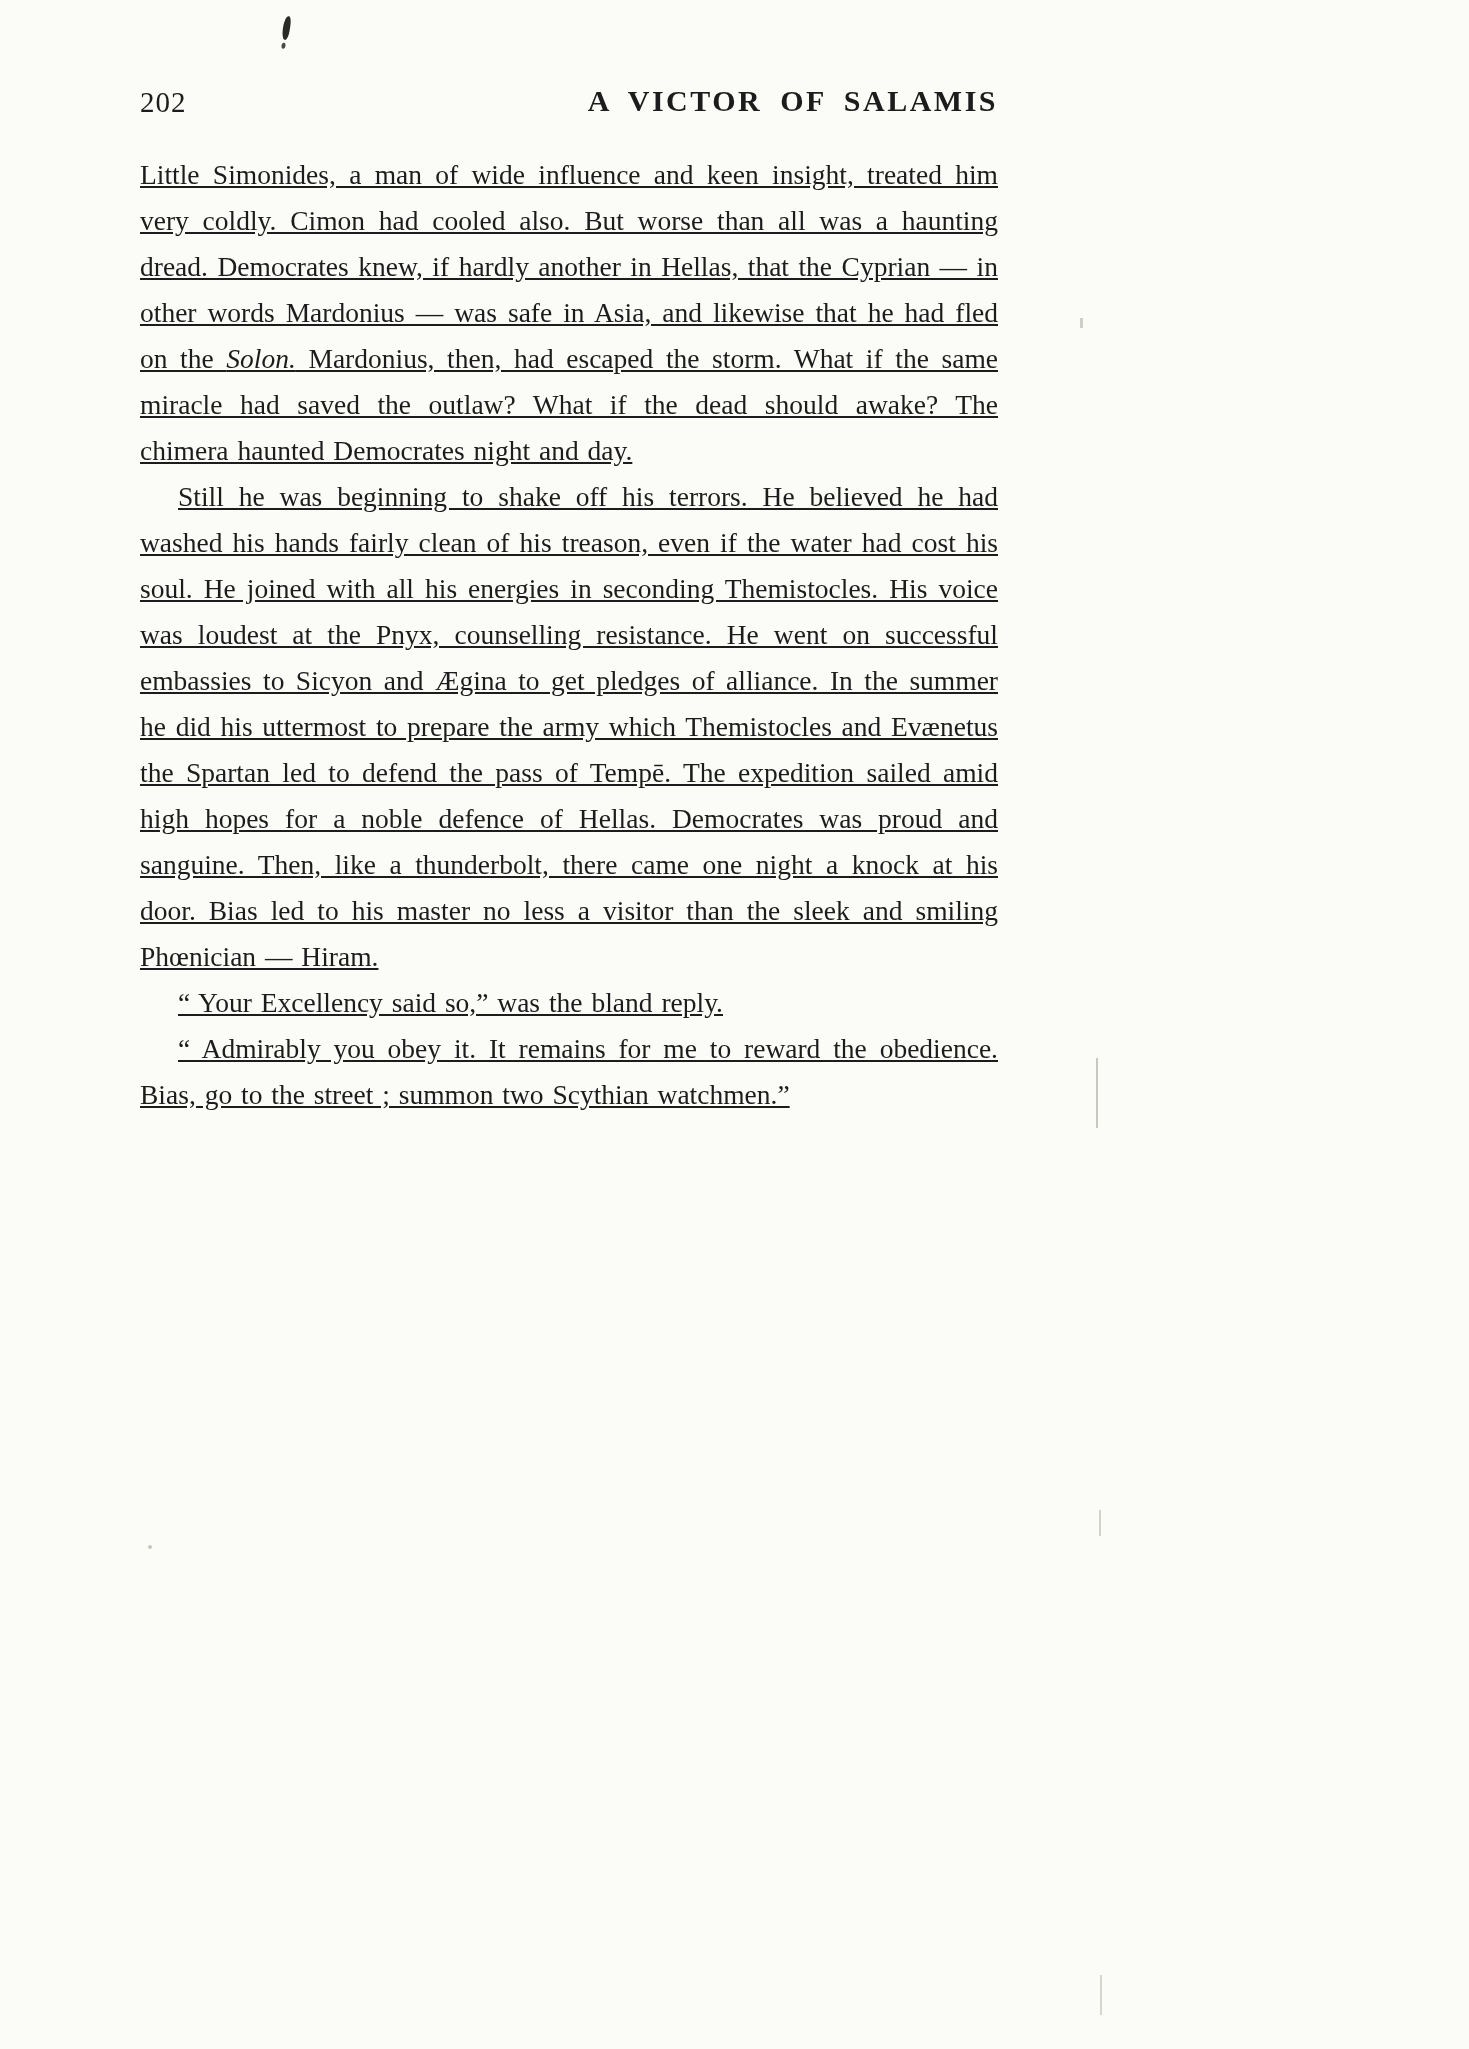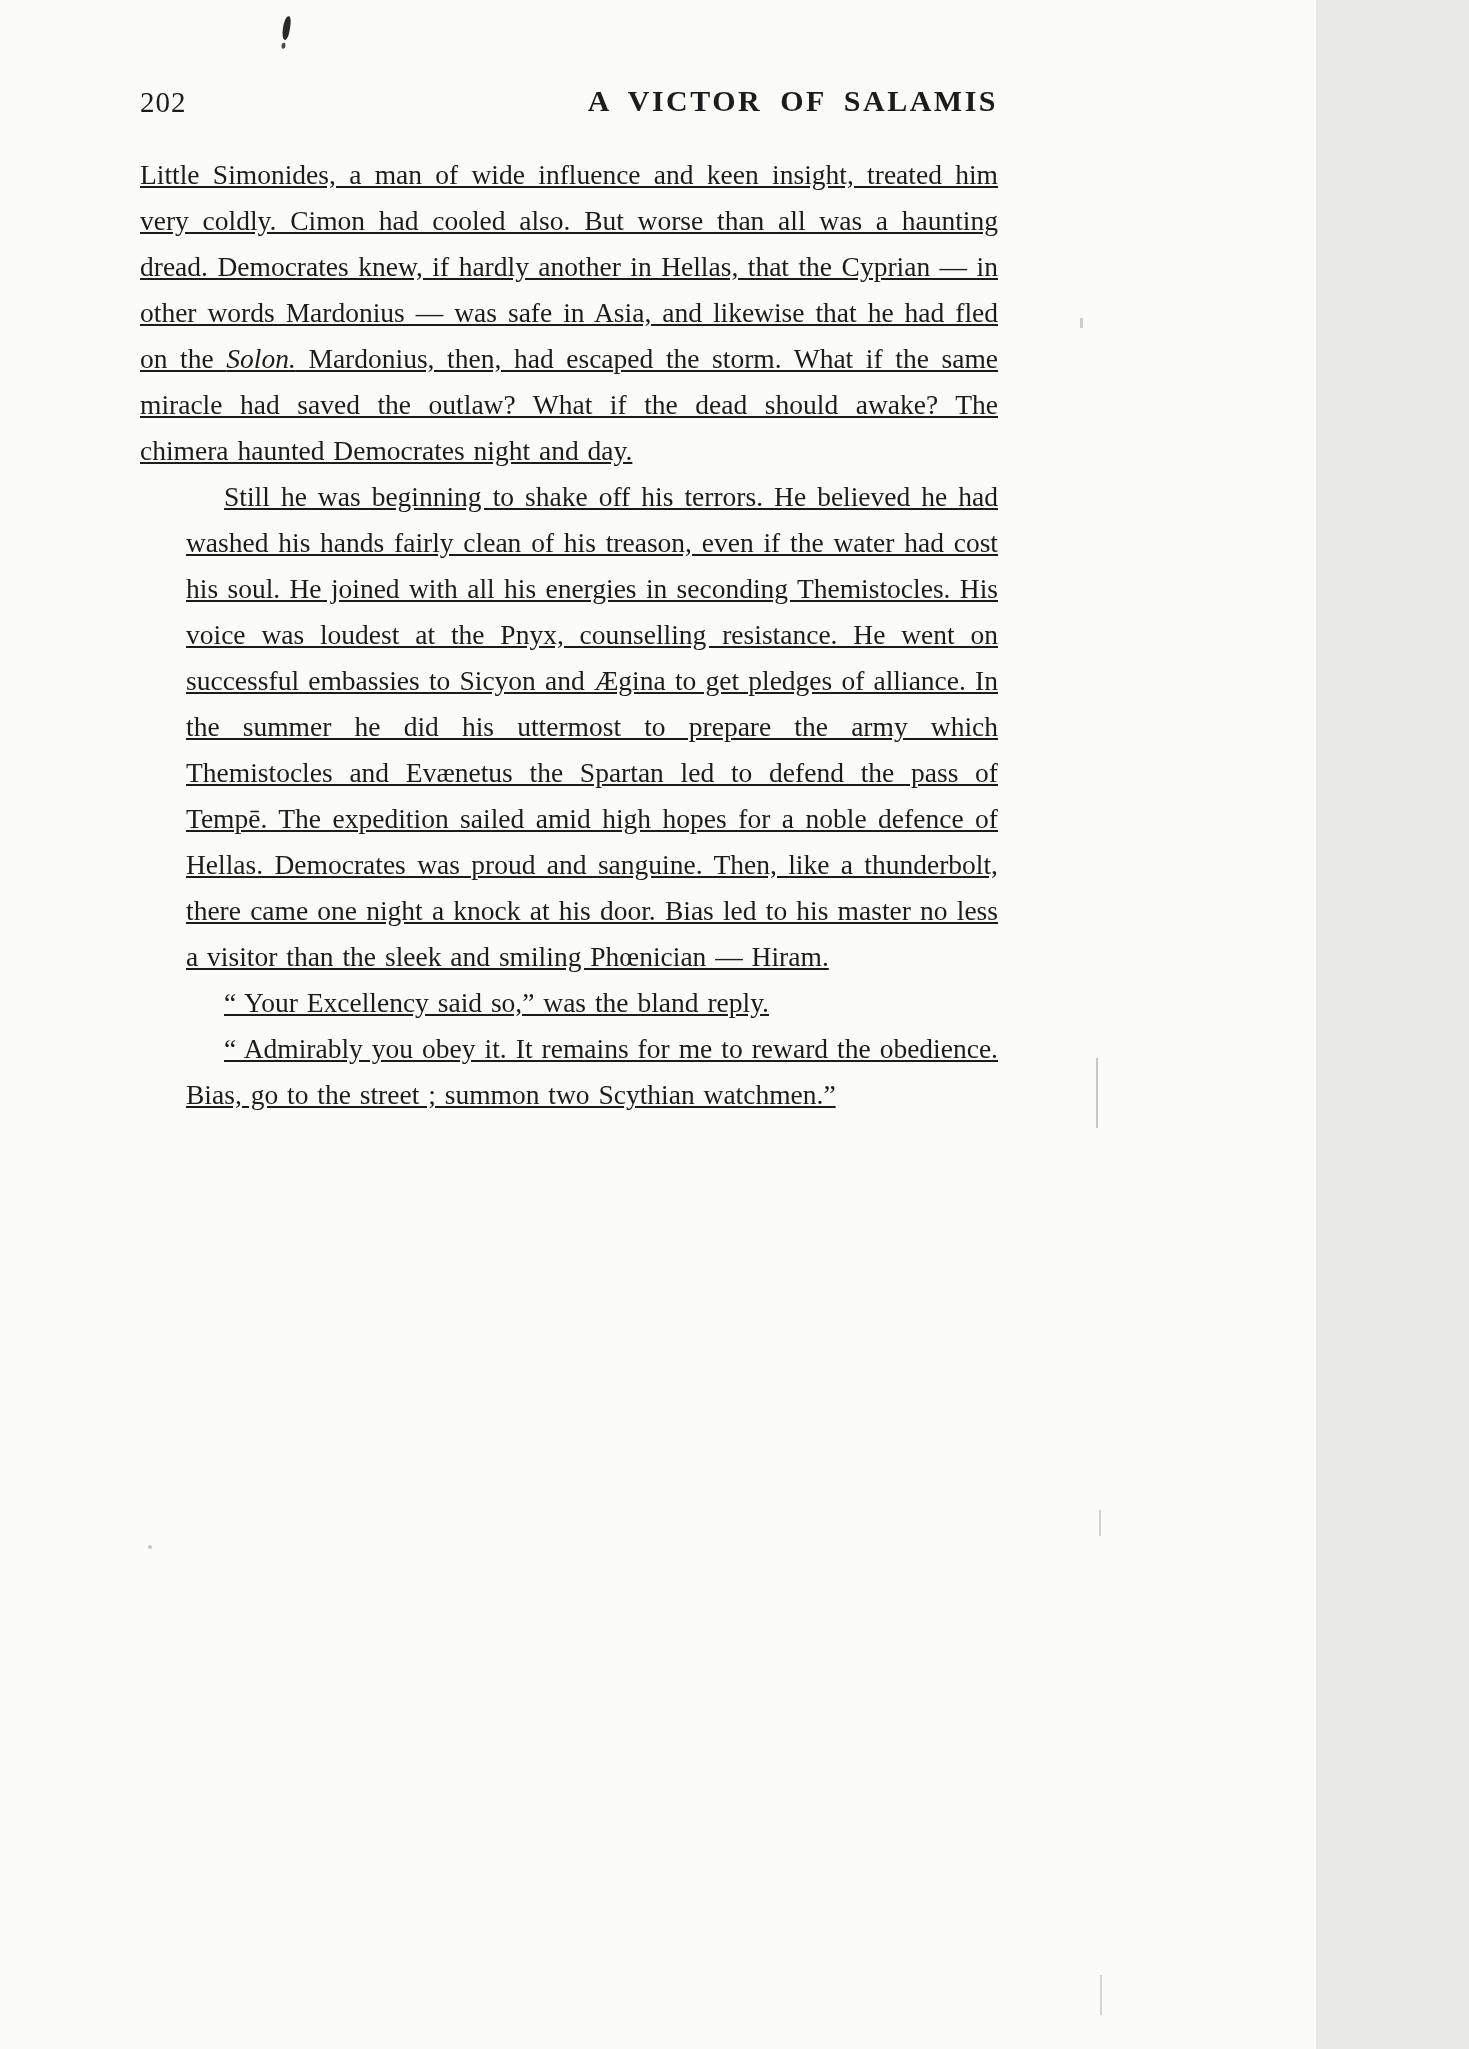--- a/index.html
+++ b/index.html
@@ -2,21 +2,21 @@
 <html><head>
 <meta charset="utf-8">
 <style>
   html, body {
     margin: 0;
     padding: 0;
     background: #e8e8e6;
   }
   .page {
     position: relative;
-    width: 1316px;
+    width: 1469px;
     height: 2049px;
     background: #fbfbf8;
     font-family: "Liberation Serif", "DejaVu Serif", serif;
     color: #1c1c1c;
     overflow: hidden;
     box-sizing: border-box;
   }
   .text-block {
     position: absolute;
     left: 140px;
@@ -48,21 +48,20 @@
     line-height: 46px;
     text-align: justify;
     word-spacing: 2px;
     text-decoration: underline;
   }
   .page-body p {
     margin: 0;
   }
   .page-body p.indent {
     text-indent: 38px;
-    margin-left: 46px;
   }
   
   .ink-mark {
     position: absolute;
     left: 283px;
     top: 16px;
     width: 7px;
     height: 24px;
     background: #2a2a28;
     border-radius: 60% 40% 50% 50%;

